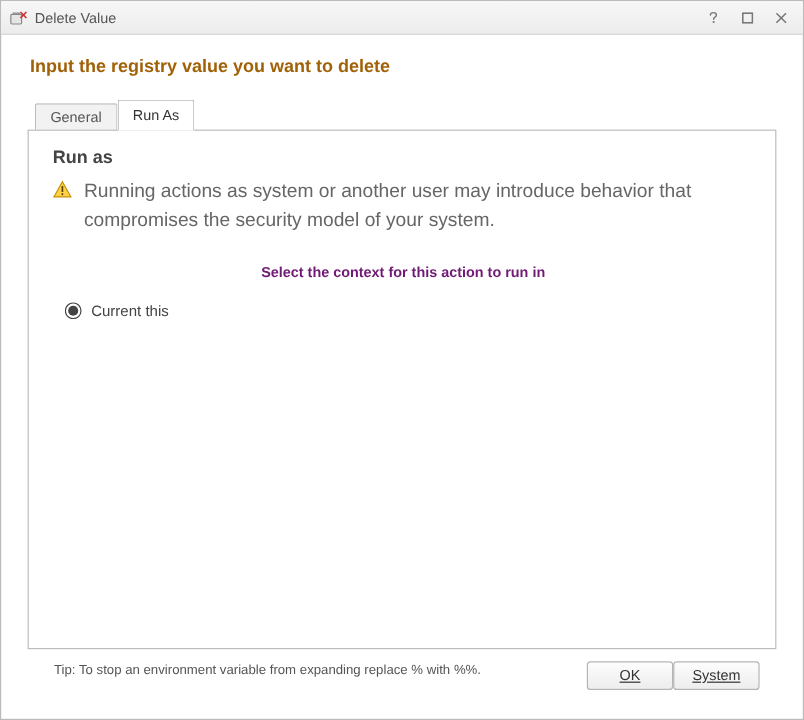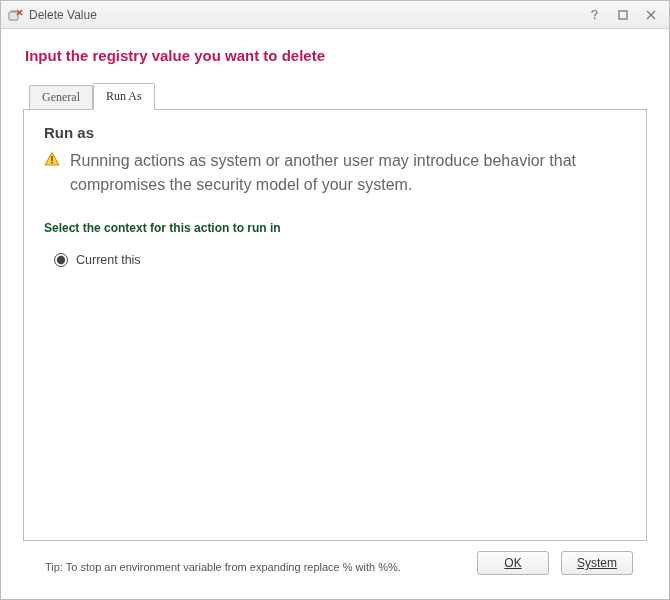--- a/index.html
+++ b/index.html
@@ -50,29 +50,28 @@
   .content {
     flex: 1;
     padding: 14px 22px 10px 22px;
     display: flex;
     flex-direction: column;
     min-height: 0;
   }
   .heading {
     font-size: 15px;
     font-weight: bold;
-    color: #be185d;
+    color: #a16207;
     margin: 4px 0 18px 2px;
   }
   .tabs-row {
     display: flex;
-    align-items: flex-start;
+    align-items: flex-end;
     padding-left: 6px;
     gap: 0;
-    font-family: Liberation Serif, serif;
   }
   .tab {
     border: 1px solid #bdbdbd;
     border-bottom: none;
     background: #f2f2f2;
     color: #555;
     padding: 4px 12px;
     font-size: 12px;
     margin-right: 0px;
     position: relative;
@@ -118,43 +117,43 @@
     width: 16px; height: 16px; flex: 0 0 auto; margin-top: 2px;
   }
   .warn-text {
     color: #666;
     font-size: 16px;
     line-height: 1.5;
     max-width: 540px;
   }
   .subhead {
     font-weight: bold;
-    color: #14532d;
+    color: #701a75;
     font-size: 12px;
     margin-bottom: 18px;
     margin-left: 2px;
+    text-align: center;
   }
   .radio-group { margin-left: 12px; }
   .radio-row {
     display: flex;
     align-items: center;
     gap: 8px;
     margin-bottom: 22px;
     color: #444;
     font-size: 12.5px;
   }
   .radio-row input[type=radio] {
     width: 14px; height: 14px; margin: 0;
     accent-color: #444;
   }
   .footer {
     display: flex;
-    align-items: flex-end;
+    align-items: flex-start;
     padding: 10px 14px 14px 22px;
-    gap: 12px;
   }
   .tip {
     flex: 1;
     color: #555;
     font-size: 11px;
     line-height: 1.5;
   }
   .btn {
     min-width: 72px;
     height: 24px;

